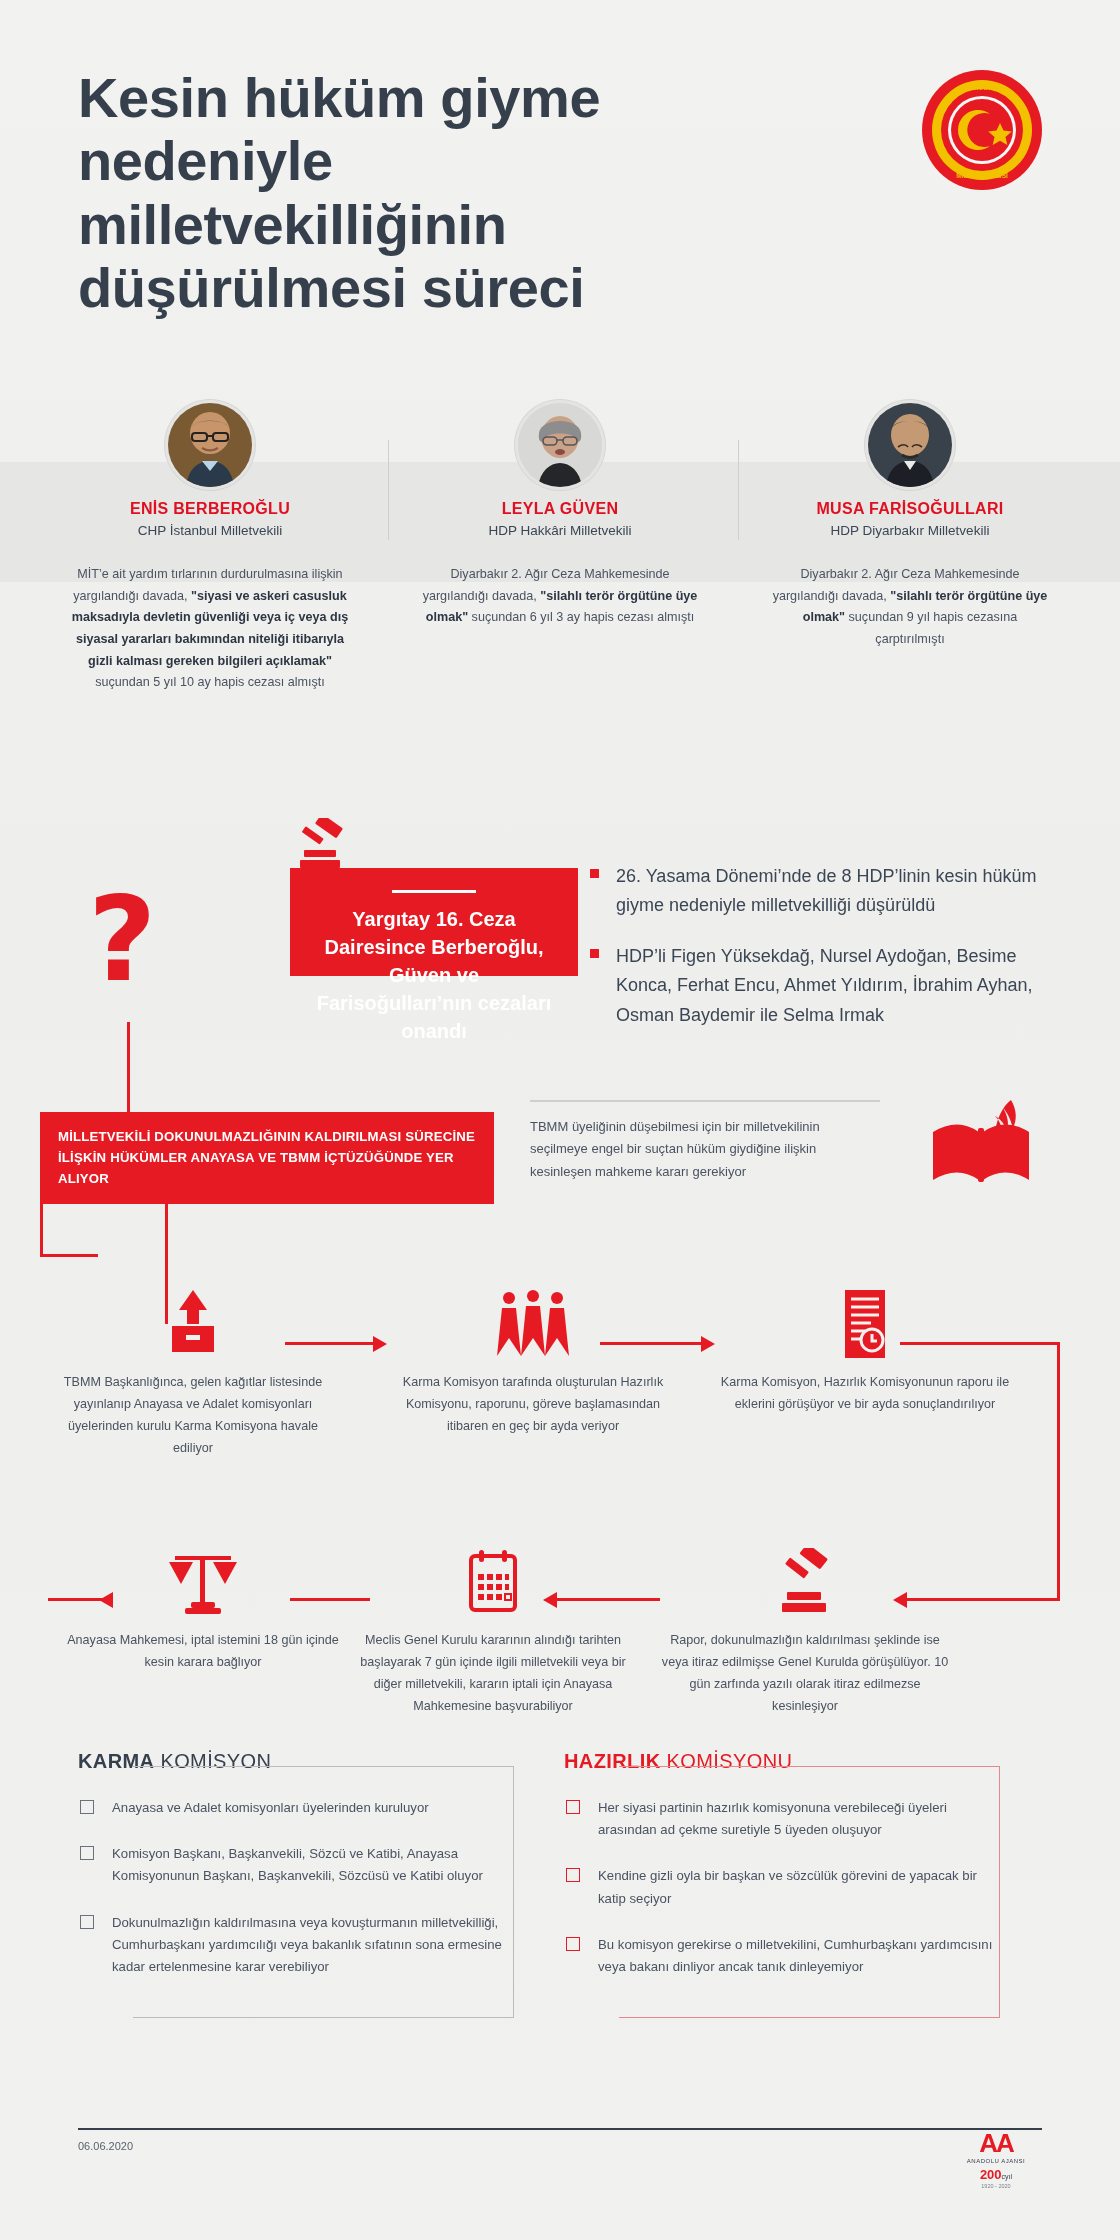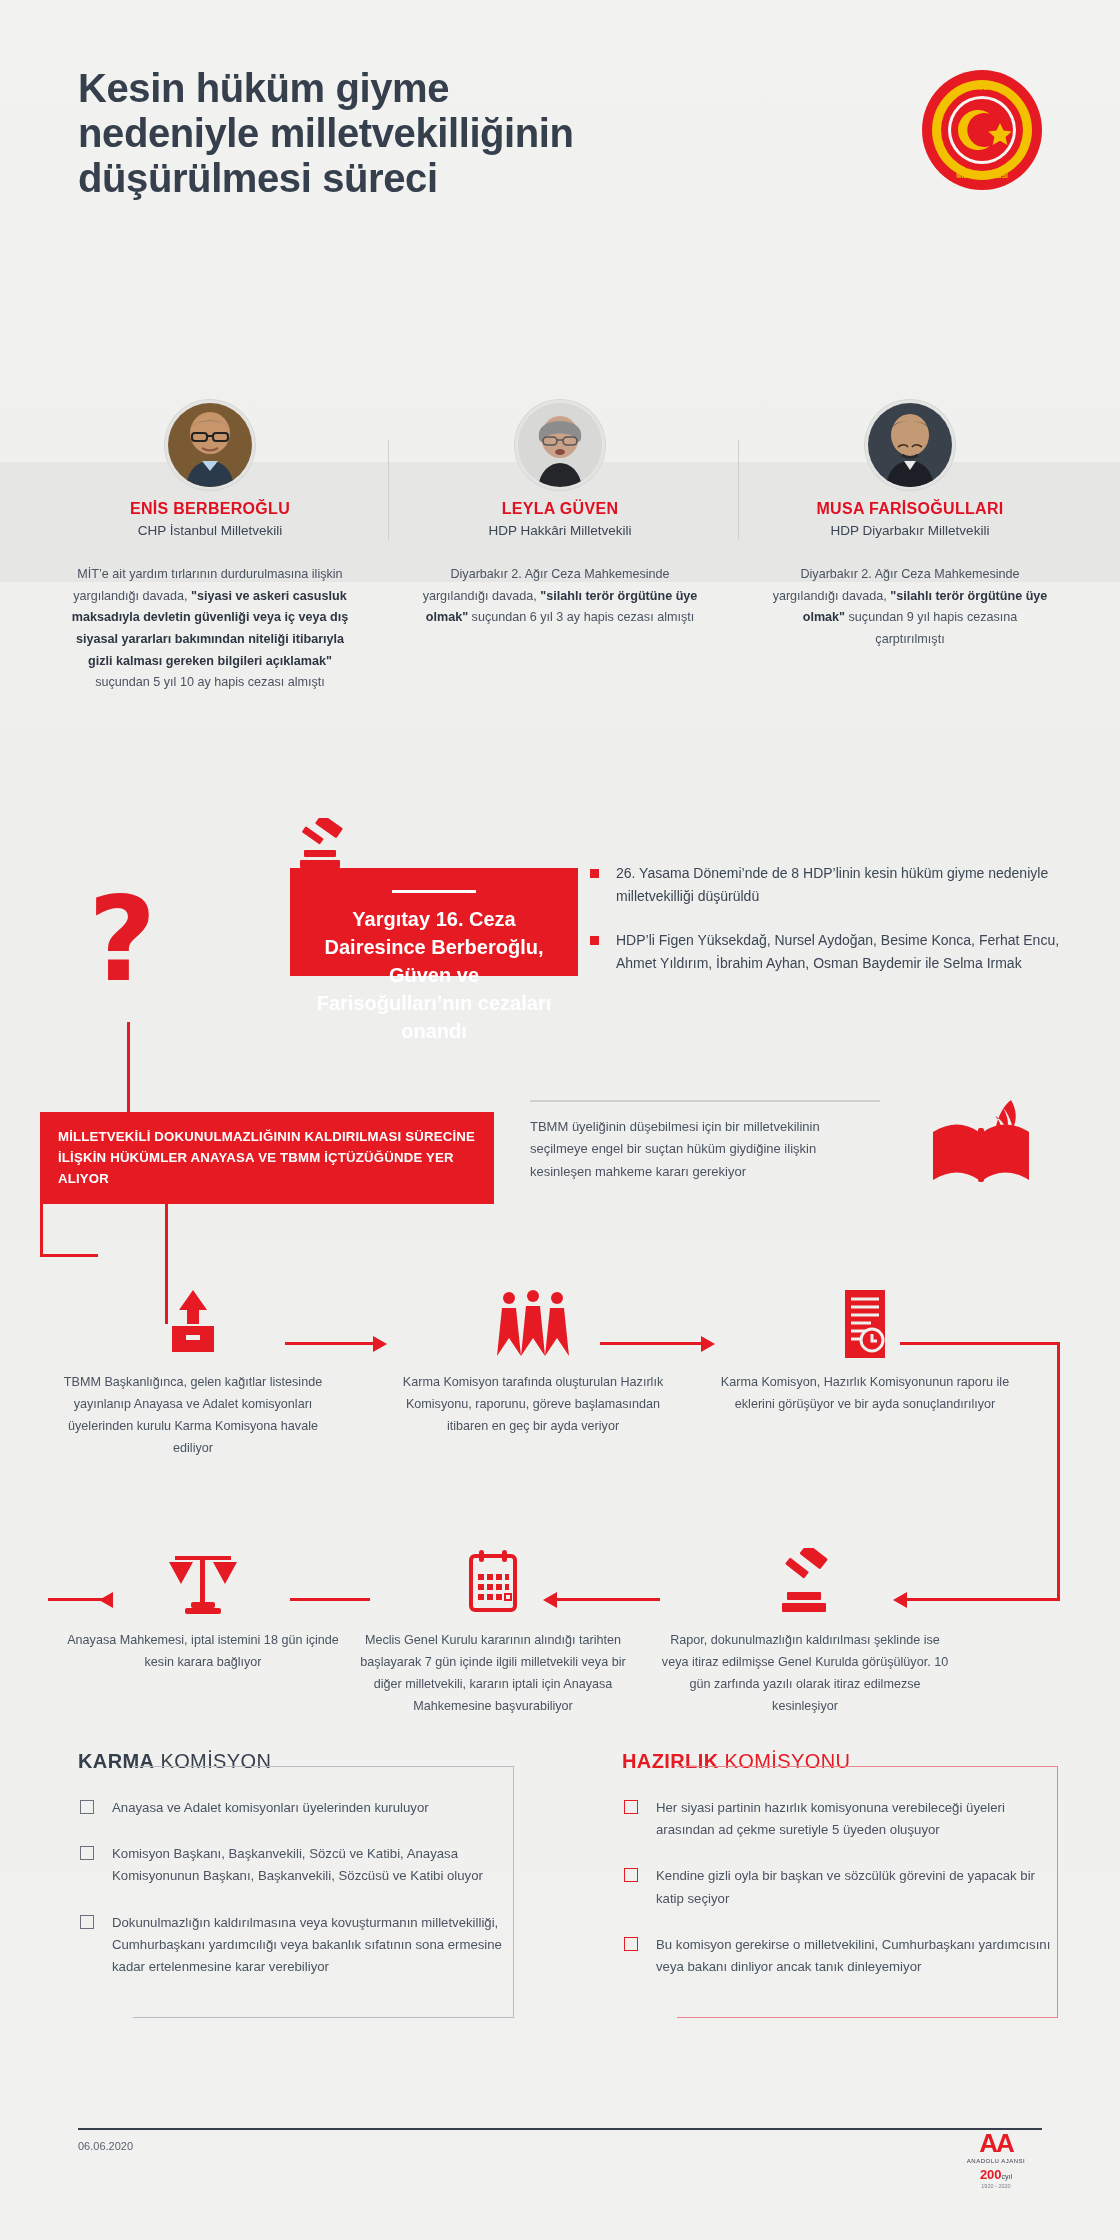--- a/index.html
+++ b/index.html
@@ -14,21 +14,21 @@
   .page{
     position:relative;
     width:1120px; height:2240px;
     background:
       linear-gradient(180deg,#f2f2f1 0%,#eeeeed 40%,#f1f1f0 100%);
   }
   
   .header{ position:absolute; left:0; top:0; width:1120px; height:380px; }
   .title{
     position:absolute; left:78px; top:66px; width:600px;
-    font-size:40px; line-height:1.13; font-weight:bold;
+    font-size:56px; line-height:1.13; font-weight:bold;
     color:#36404d; letter-spacing:-0.4px;
   }
   .subtitle{
     position:absolute; left:78px; top:300px; width:620px;
     font-size:16.5px; line-height:1.55; color:#3b4654; font-weight:400;
   }
   .tbmm-logo{
     position:absolute; right:76px; top:68px; width:124px; height:124px;
   }
   
@@ -75,21 +75,21 @@
     position:absolute; left:290px; top:868px; width:288px; height:108px;
     background:#e61a23; color:#fff; text-align:center;
     padding:22px 20px 18px 20px; box-sizing:border-box;
   }
   .redbox1 .rule{
     width:84px; height:3px; background:#fff; margin:0 auto 12px auto;
   }
   .redbox1 .txt{ font-size:20px; line-height:1.4; font-weight:bold; }
   .bullets-right{ position:absolute; left:590px; top:862px; width:470px; }
   .bli{ position:relative; padding-left:26px; margin-bottom:22px;
-        font-size:14px; line-height:1.62; color:#3b4654; }
+        font-size:18px; line-height:1.62; color:#3b4654; }
   .bli::before{
     content:""; position:absolute; left:0; top:7px;
     width:9px; height:9px; background:#e61a23;
   }
   
   .banner{
     position:absolute; left:40px; top:1112px; width:454px; height:92px;
     background:#e61a23; color:#fff; box-sizing:border-box;
     padding:14px 18px; font-size:13.2px; line-height:1.6;
     font-weight:bold; letter-spacing:.2px;
@@ -111,21 +111,21 @@
   .s3{ left:720px; top:0; }
   .s4{ left:58px; top:258px; }
   .s5{ left:348px; top:258px; }
   .s6{ left:660px; top:258px; }
   
   .conn{ position:absolute; background:#e61a23; }
   
   .cols{ position:absolute; left:0; top:1750px; width:1120px; }
   .col{ position:absolute; width:440px; }
   .colA{ left:78px; }
-  .colB{ left:622px; }
+  .colB{ left:564px; }
   .colhead{ font-size:20px; letter-spacing:.4px; margin-bottom:24px; }
   .colhead b{ font-weight:bold; }
   .colA .colhead{ color:#36404d; }
   .colB .colhead{ color:#e61a23; }
   .colbox{ position:absolute; top:16px; width:380px; height:250px; border:1px solid #b9bcc0; border-left:none; }
   .colA .colbox{ left:55px; border-color:#b9bcc0; }
   .colB .colbox{ left:55px; border-color:#e9868c; }
   .citem{ position:relative; padding-left:34px; margin-bottom:24px;
           font-size:13.2px; line-height:1.68; color:#4a5360; }
   .cbox{ position:absolute; left:2px; top:3px; width:12px; height:12px;

